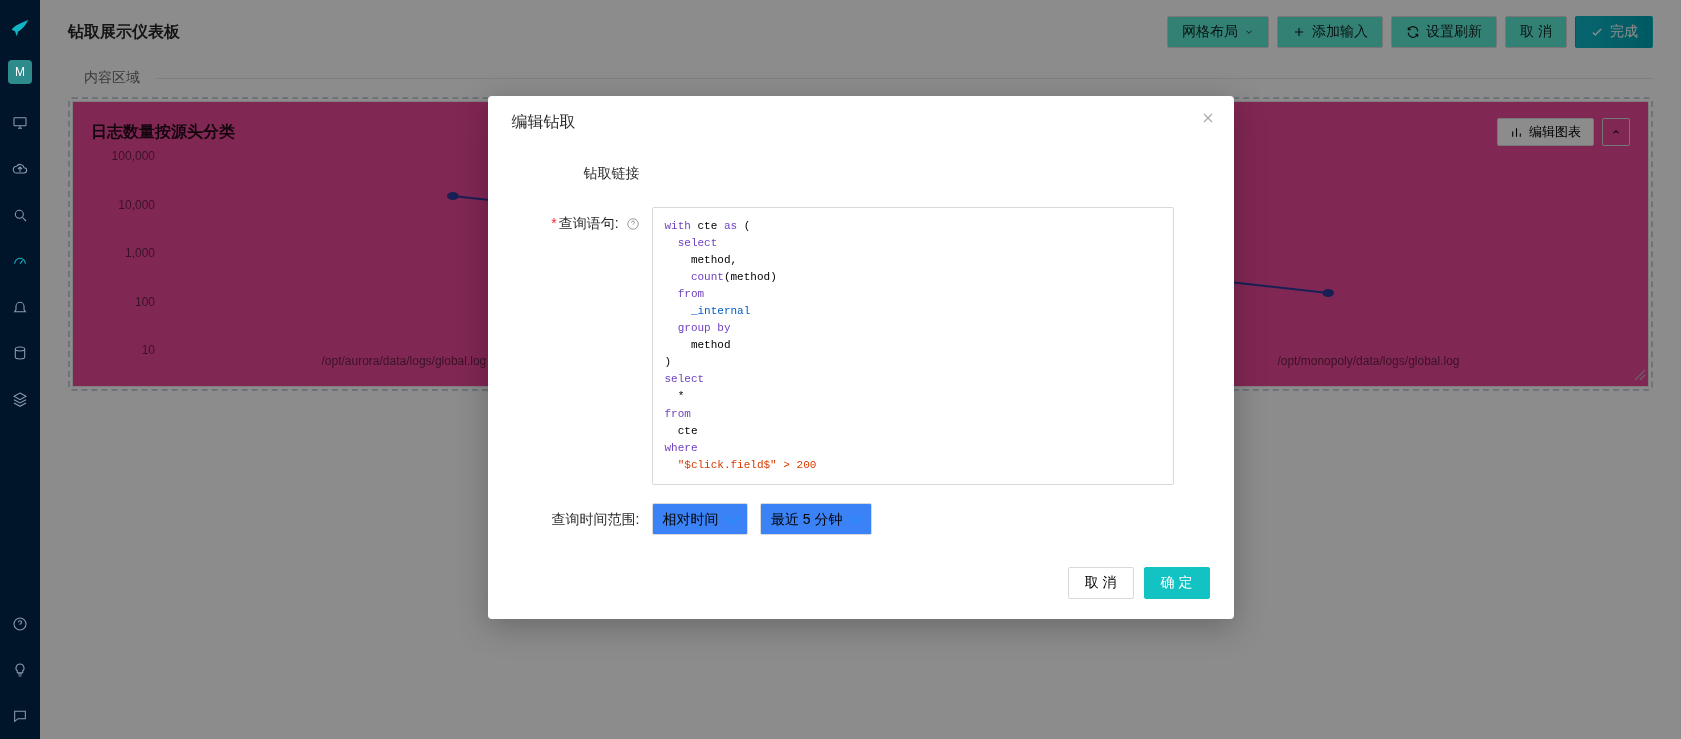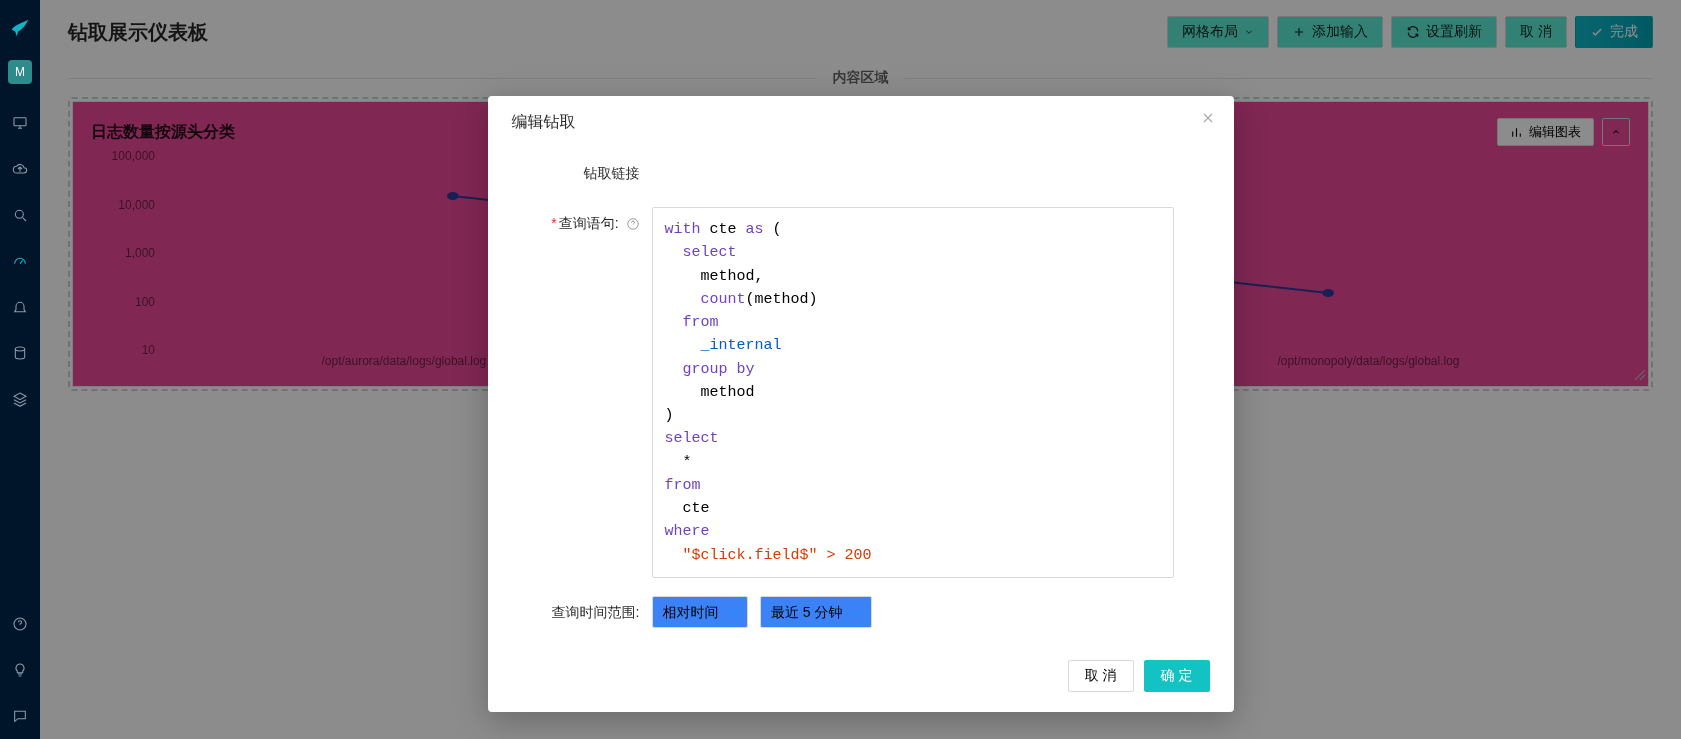--- a/index.html
+++ b/index.html
@@ -9,26 +9,26 @@
   #sidenav .logo { width: 40px; height: 56px; display: flex; align-items: center; justify-content: center; }
   #sidenav .logo svg { width: 20px; height: 20px; }
   #sidenav .m-badge { width: 24px; height: 24px; background: #2E8B8B; border-radius: 4px; color: #fff; font-size: 12px; display: flex; align-items: center; justify-content: center; margin-top: 4px; margin-bottom: 16px; font-weight: 500;}
   #sidenav .nav-item { width: 40px; height: 46px; display: flex; align-items: center; justify-content: center; color: #8c9aab; cursor: pointer; }
   #sidenav .nav-item.active { color: #0fb8c9; }
   #sidenav .nav-spacer { flex: 1; }
   
   #main { position: absolute; left: 40px; top: 0; right: 0; height: 739px; background: #fff; }
   
   #header { display: flex; align-items: center; padding: 16px 28px 20px 28px; }
-  #header .title { font-size: 20px; font-weight: 600; color: rgba(0,0,0,0.85); }
+  #header .title { font-size: 16px; font-weight: 600; color: rgba(0,0,0,0.85); }
   #header .spacer { flex: 1; }
   #header .btn { height: 32px; padding: 0 14px; border: 1px solid #d9d9d9; border-radius: 2px; background: #5eead4; font-size: 14px; color: rgba(0,0,0,0.85); display: inline-flex; align-items: center; gap: 6px; cursor: pointer; margin-left: 8px; }
   #header .btn.done { background: linear-gradient(90deg, #0fb8c9, #00a3b3); border-color: transparent; color: #fff; }
   
-  .region-divider { position: relative; text-align: center; margin: 0 28px 10px 28px; font-weight: bold; }
+  .region-divider { position: relative; text-align: left; margin: 0 28px 10px 28px; }
   .region-divider::before { content: ""; position: absolute; top: 50%; left: 0; right: 0; border-top: 1px solid #e8e8e8; }
   .region-divider span { position: relative; background: #fff; padding: 0 16px; font-size: 14px; color: rgba(0,0,0,0.6); }
   
   .panel-wrap { margin: 0 28px; border: 2px dashed #c9d2dc; border-radius: 4px; padding: 2px; }
   .panel { background: #ec4899; border: 1px solid #e8e8e8; position: relative; padding: 16px 18px 12px 18px; }
   .panel-title-row { display: flex; align-items: center; }
   .panel-title { font-size: 16px; font-weight: 600; color: rgba(0,0,0,0.85); }
   .panel-tools { margin-left: auto; display: flex; gap: 8px; align-items: center;}
   .panel-tools .btn-sm { height: 28px; padding: 0 12px; border: 1px solid #d9d9d9; border-radius: 2px; background: #fff; font-size: 13px; display:inline-flex; align-items:center; gap:6px; cursor:pointer;}
   .panel-tools .collapse { height: 28px; width: 28px; border:1px solid #d9d9d9; border-radius:2px; display:inline-flex; align-items:center; justify-content:center; cursor:pointer;}
@@ -47,21 +47,21 @@
   #modal .m-head { padding: 16px 24px; font-size: 16px; font-weight: 500; color: rgba(0,0,0,0.85); position: relative; }
   #modal .m-close { position: absolute; top: 14px; right: 18px; color: rgba(0,0,0,0.35); cursor: pointer; font-size: 18px;}
   #modal .m-body { padding: 8px 24px 16px 24px; }
   .form-row { display: flex; align-items: flex-start; margin-bottom: 18px; }
   .form-label { width: 140px; text-align: right; padding-right: 12px; font-size: 14px; color: rgba(0,0,0,0.85); line-height: 32px; }
   .form-label .req { color: #f5222d; margin-right: 2px; }
   .form-label .help { display:inline-flex; vertical-align: middle; margin-left:3px; color: rgba(0,0,0,0.45);}
   .form-control { flex: 1; }
   .select { height: 32px; border: 1px solid #d9d9d9; border-radius: 2px; padding: 0 28px 0 10px; font-size: 14px; display: flex; align-items: center; position: relative; cursor: pointer; background:#fff; width:470px;}
   .select::after { content: ""; position: absolute; right: 10px; top: 50%; width: 8px; height: 8px; border-right: 1px solid rgba(0,0,0,0.3); border-bottom: 1px solid rgba(0,0,0,0.3); transform: translateY(-70%) rotate(45deg); }
-  .code-box { border: 1px solid #d9d9d9; border-radius: 2px; padding: 10px 12px; font-family: "SFMono-Regular", Consolas, "Courier New", monospace; font-size: 15px; line-height: 1.55; white-space: pre; min-height: 270px; width: 522px; overflow:auto;}
+  .code-box { border: 1px solid #d9d9d9; border-radius: 2px; padding: 10px 12px; font-family: "SFMono-Regular", Consolas, "Courier New", monospace; font-size: 11px; line-height: 1.55; white-space: pre; min-height: 270px; width: 522px; overflow:auto;}
   .kw1 { color: #6f42c1; } 
   .fn  { color: #6f42c1; }
   .col-blue { color: #005cc5; }
   .str { color: #d73a00; }
   .op  { color: #d73a00; }
   .num { color: #d73a00; }
   .select-inline { height: 32px; border: 1px solid #d9d9d9; border-radius: 2px; padding: 0 28px 8px 10px; font-size: 14px; line-height:30px; display:inline-block; position:relative; cursor:pointer; background:#3b82f6; margin-right:8px;}
   .select-inline::after { content: ""; position: absolute; right: 10px; top: 50%; width: 8px; height: 8px; border-right: 1.5px solid #1890ff; border-bottom: 1.5px solid #1890ff; transform: translateY(-70%) rotate(45deg); }
   #modal .m-foot { padding: 12px 24px 20px 24px; display: flex; justify-content: flex-end; gap: 10px; }
   #modal .m-foot .mbtn { height: 32px; padding: 0 16px; border-radius: 2px; font-size: 14px; cursor: pointer; }

